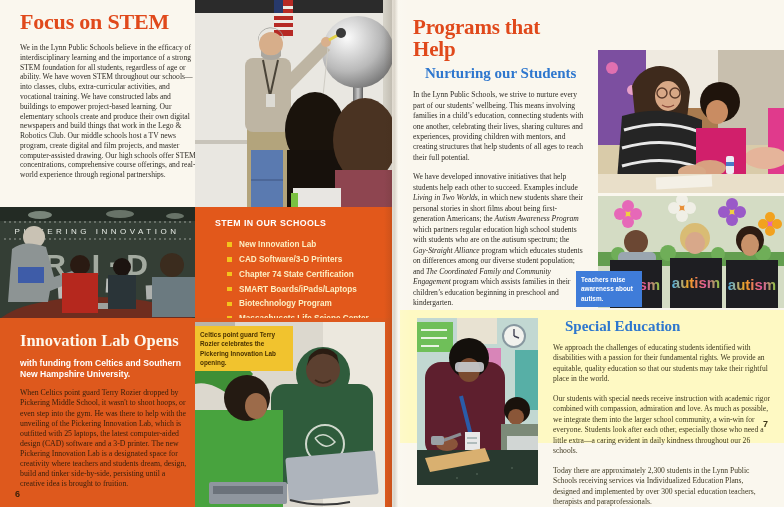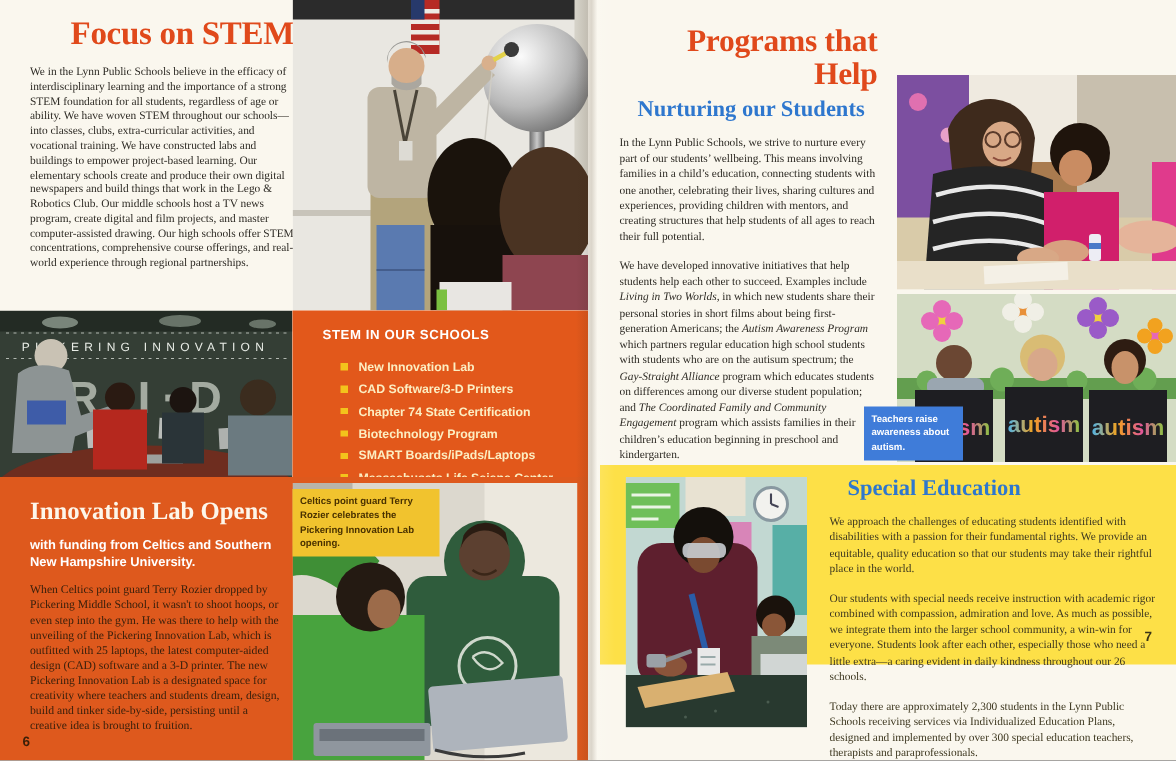--- a/index.html
+++ b/index.html
@@ -2,21 +2,21 @@
 <html><head>
 <meta charset="utf-8">
 <style>
   html,body{margin:0;padding:0;background:#666;}
   .spread{position:relative;width:784px;height:507px;background:#FAF7EE;overflow:hidden;
           font-family:"Liberation Serif",serif;}
   .abs{position:absolute;}
   
   .focus-block{left:20px;top:10px;width:176px;}
   .h-red{font-family:"Liberation Serif",serif;font-weight:bold;color:#E0491B;
-         font-size:22px;line-height:1.05;margin:0 0 10px 0;letter-spacing:-0.2px;text-align:right;}
+         font-size:22px;line-height:1.05;margin:0 0 10px 0;letter-spacing:-0.2px;}
   .body-serif{font-size:7.6px;line-height:1.29;color:#2E2B25;margin:0 0 8px 0;text-align:left;}
   
   .stem-box{left:195px;top:207px;width:197px;height:116px;background:#E2581B;box-sizing:border-box;
             padding:11px 10px 0 20px;font-family:"Liberation Sans",sans-serif;}
   .stem-title{color:#FFFFFF;font-weight:bold;font-size:8.8px;letter-spacing:0.4px;margin:0 0 6px 0;}
   .stem-list{margin:12px;padding:0;list-style:none;}
   .stem-list li{position:relative;padding-left:12px;margin-bottom:4.2px;color:#FCEEC2;
                 font-weight:bold;font-size:8.2px;line-height:1.3;}
   .stem-list li::before{content:"";position:absolute;left:0;top:2.2px;width:4.5px;height:4.5px;
                 background:#F3C31C;}
@@ -35,21 +35,21 @@
   
   .cap{font-family:"Liberation Sans",sans-serif;font-weight:bold;font-size:6.4px;line-height:1.45;
        padding:4px 5px;box-sizing:border-box;}
   .cap-yellow{left:195px;top:326px;width:98px;background:#F1C32E;color:#4A3200;}
   .cap-blue{left:576px;top:271px;width:66px;background:#3F7CD9;color:#FFFFFF;}
   
   .programs-block{left:413px;top:16px;width:172px;}
   .h-blue{font-family:"Liberation Serif",serif;font-weight:bold;color:#2E77CE;
           font-size:15px;margin:0 0 8px 12px;}
   .h-red2{font-size:21px;margin-bottom:5px;}
-  .special-band{left:400px;top:310px;width:384px;height:133px;background:#fde047;}
+  .special-band{left:400px;top:310px;width:384px;height:133px;background:#fef9c3;}
   .special-text{left:153px;top:8px;width:217px;}
   .special-text .body-serif{color:#3E3820;line-height:1.38;margin-bottom:9px;}
   .programs-block .body-serif{line-height:1.38;margin-bottom:9px;}
   
   .photo{overflow:hidden;}
   .photo svg{display:block;}
   
   .gutter{left:384px;top:0;width:26px;height:507px;pointer-events:none;
      background:linear-gradient(90deg,rgba(60,40,20,0) 0%,rgba(60,40,20,0.16) 40%,rgba(255,255,255,0.12) 55%,rgba(60,40,20,0) 100%);}
 </style>
@@ -165,22 +165,22 @@
       </g>
     </svg>
   </div>
 
   <div class="abs stem-box">
     <h3 class="stem-title">STEM IN OUR SCHOOLS</h3>
     <ul class="stem-list">
       <li>New Innovation Lab</li>
       <li>CAD Software/3-D Printers</li>
       <li>Chapter 74 State Certification</li>
+      <li>SMART Boards/iPads/Laptops</li>
       <li>Biotechnology Program</li>
-      <li>SMART Boards/iPads/Laptops</li>
       <li>Massachusets Life Sciene Center Grant Recipient</li>
     </ul>
   </div>
 
   <div class="abs innov-band">
     <div class="abs innov-text">
       <h2 class="h-white">Innovation Lab Opens</h2>
       <p class="innov-sub">with funding from Celtics and Southern New Hampshire University.</p>
       <p class="innov-body">When Celtics point guard Terry Rozier dropped by Pickering Middle School, it wasn't to shoot hoops, or even step into the gym. He was there to help with the unveiling of the Pickering Innovation Lab, which is outfitted with 25 laptops, the latest computer-aided design (CAD) software and a 3-D printer. The new Pickering Innovation Lab is a designated space for creativity where teachers and students dream, design, build and tinker side-by-side, persisting until a creative idea is brought to fruition.</p>
     </div>

